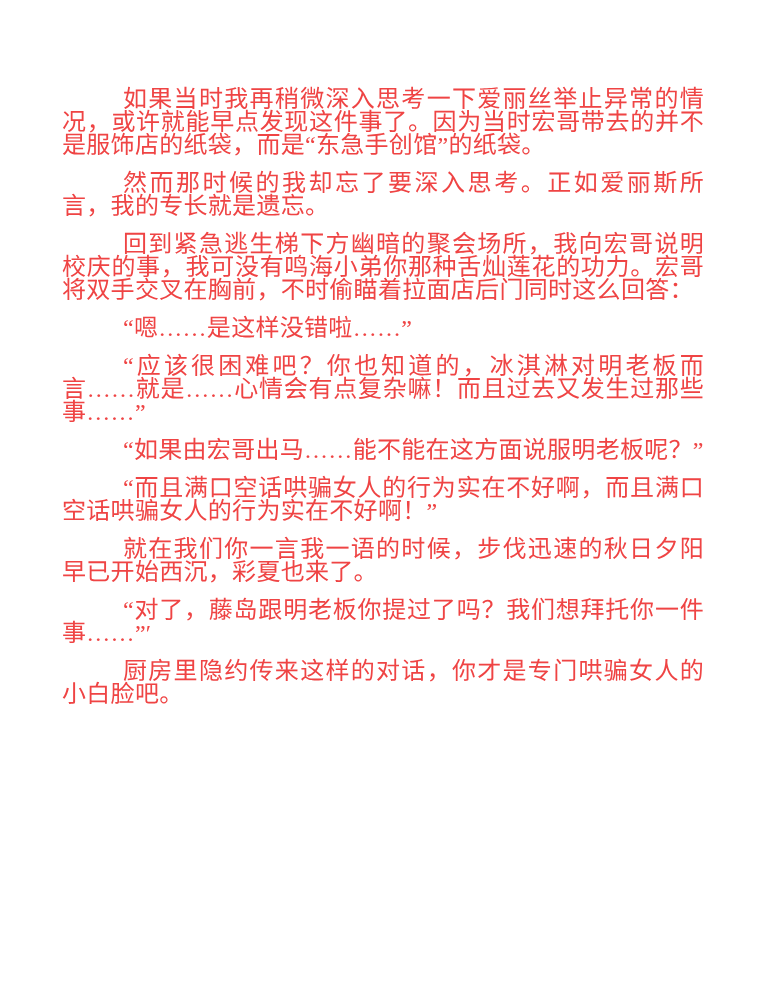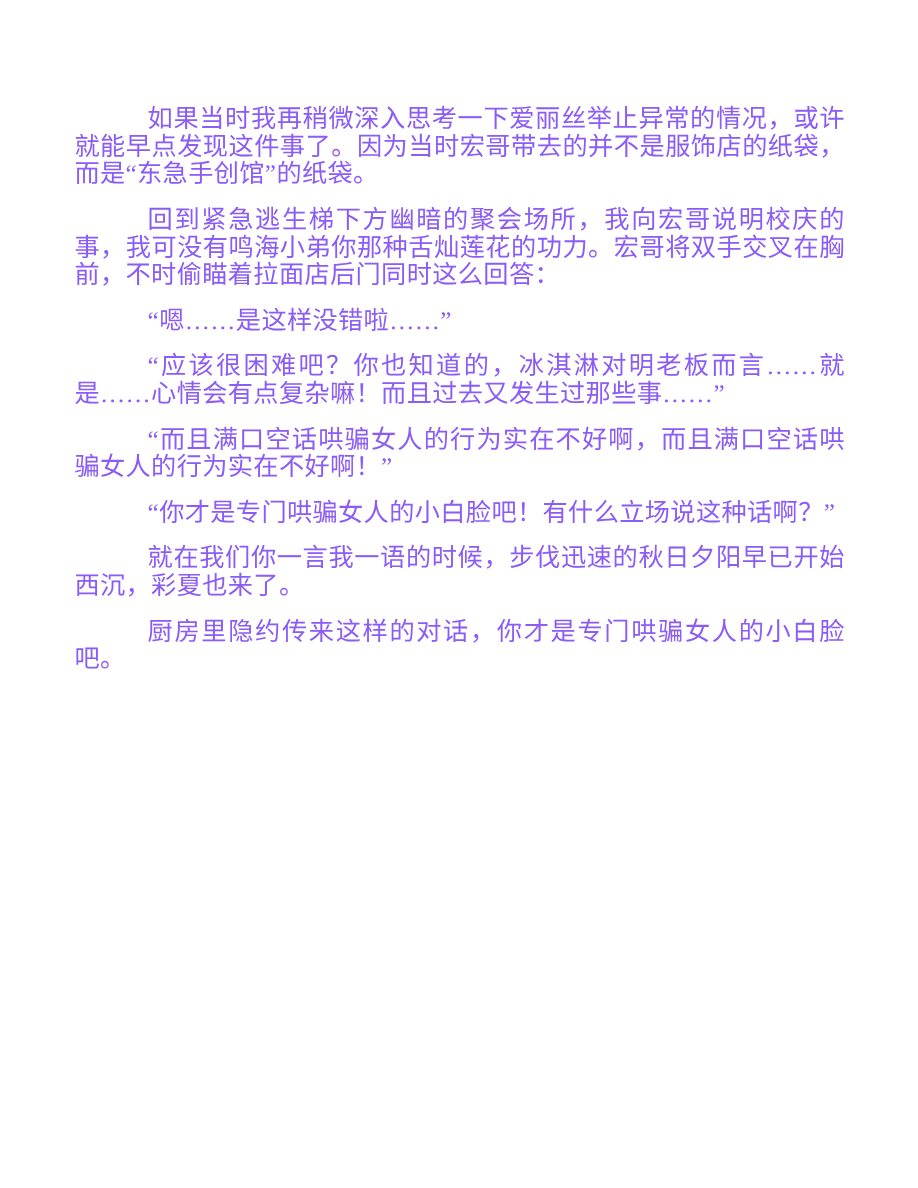--- a/index.html
+++ b/index.html
@@ -15,34 +15,36 @@
   .page {
     box-sizing: border-box;
     width: 765px;
     height: 990px;
     padding: 88px 61px 0 62px;
     background: #ffffff;
   }
   .para {
     margin: 0 0 15px 0;
     font-family: "Liberation Serif", "DejaVu Serif", serif;
-    font-size: 21px;
+    font-size: 24px;
     line-height: 23px;
-    color: #8b5cf6;
+    color: #ef4444;
     text-indent: 61px;
     text-align: justify;
     letter-spacing: 0.3px;
     word-break: break-all;
   }
 </style>
 </head>
 <body>
 
 <div class="page">
   <p class="para">如果当时我再稍微深入思考一下爱丽丝举止异常的情况，或许就能早点发现这件事了。因为当时宏哥带去的并不是服饰店的纸袋，而是“东急手创馆”的纸袋。</p>
+  <p class="para">然而那时候的我却忘了要深入思考。正如爱丽斯所言，我的专长就是遗忘。</p>
   <p class="para">回到紧急逃生梯下方幽暗的聚会场所，我向宏哥说明校庆的事，我可没有鸣海小弟你那种舌灿莲花的功力。宏哥将双手交叉在胸前，不时偷瞄着拉面店后门同时这么回答：</p>
   <p class="para">“嗯……是这样没错啦……”</p>
   <p class="para">“应该很困难吧？你也知道的，冰淇淋对明老板而言……就是……心情会有点复杂嘛！而且过去又发生过那些事……”</p>
+  <p class="para">“如果由宏哥出马……能不能在这方面说服明老板呢？”</p>
   <p class="para">“而且满口空话哄骗女人的行为实在不好啊，而且满口空话哄骗女人的行为实在不好啊！”</p>
-  <p class="para">“你才是专门哄骗女人的小白脸吧！有什么立场说这种话啊？”</p>
   <p class="para">就在我们你一言我一语的时候，步伐迅速的秋日夕阳早已开始西沉，彩夏也来了。</p>
+  <p class="para">“对了，藤岛跟明老板你提过了吗？我们想拜托你一件事……”′</p>
   <p class="para">厨房里隐约传来这样的对话，你才是专门哄骗女人的小白脸吧。</p>
 </div>
 
 </body></html>

